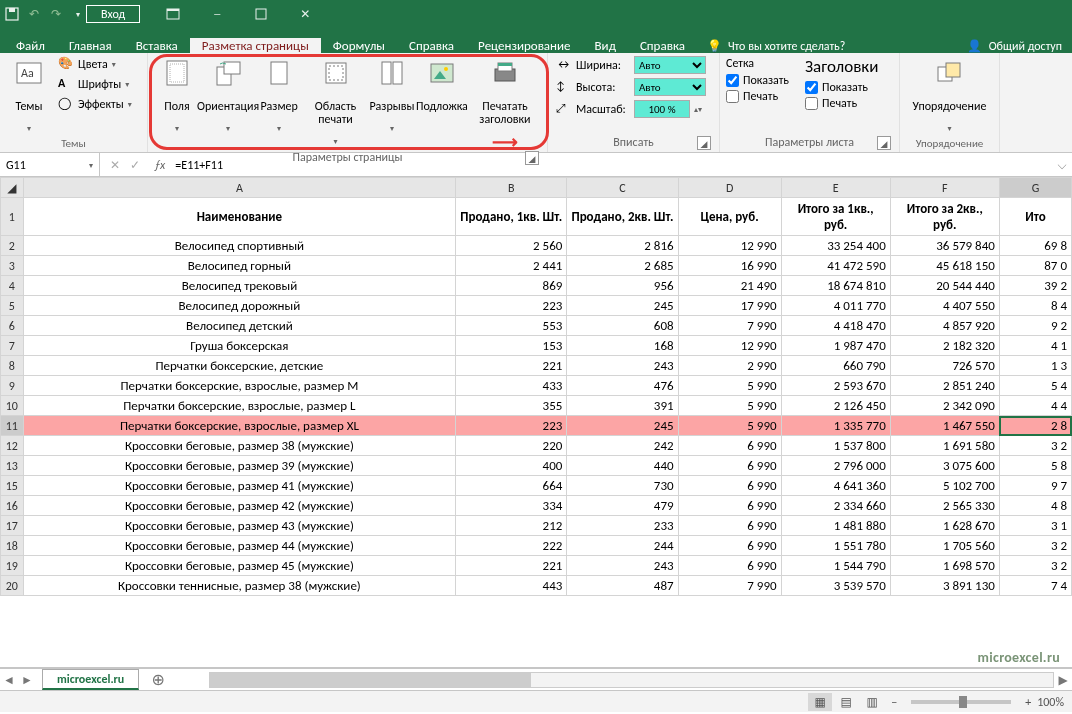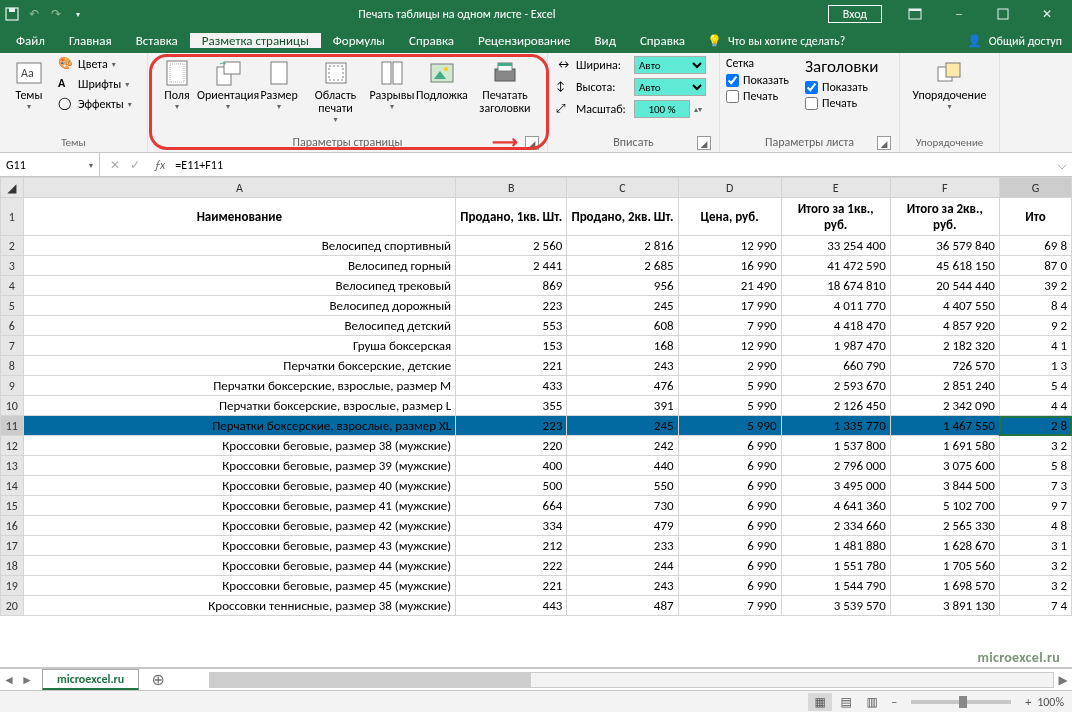--- a/index.html
+++ b/index.html
@@ -4,88 +4,87 @@
 <style>
 *{box-sizing:border-box;margin:0;padding:0;font-family:"Segoe UI",Calibri,Arial,sans-serif;font-size:12px}
 body{background:#fff;width:1072px;height:714px;overflow:hidden;position:relative}
 .titlebar{background:#217346;height:28px;display:flex;align-items:center;color:#fff;padding:0 4px}
 .titlebar .qat{display:flex;gap:6px;align-items:center}
 .titlebar .qat span{width:16px;height:16px;display:inline-flex;align-items:center;justify-content:center;opacity:.9}
 .titlebar .title{flex:1;text-align:center;font-size:12px}
 .titlebar .right{display:flex;gap:2px;align-items:center}
 .titlebar .login{border:1px solid #fff;padding:1px 14px;margin-right:10px;font-size:12px}
 .titlebar .winbtn{width:42px;height:28px;display:flex;align-items:center;justify-content:center;opacity:.9}
-.menubar{background:#217346;height:25px;display:flex;align-items:center;color:#fff;padding-left:4px}
+.menubar{background:#217346;height:25px;display:flex;align-items:flex-end;color:#fff;padding-left:4px}
 .menubar .tab{padding:0 12px;display:flex;align-items:center;font-size:13px;cursor:pointer}
-.menubar .tab.active{background:#f3f3f3;color:#14532d}
+.menubar .tab.active{background:#f3f3f3;color:#7f1d1d}
 .menubar .spacer{flex:1}
 .menubar .tell{display:flex;align-items:center;gap:6px;padding:0 10px}
 .menubar .share{display:flex;align-items:center;gap:6px;padding:0 10px}
 .ribbon{background:#f3f3f3;height:100px;display:flex;border-bottom:1px solid #c6c6c6;position:relative}
 .group{border-right:1px solid #e1e1e1;display:flex;flex-direction:column;padding:2px 6px 0;position:relative}
 .group-label{text-align:center;font-size:11px;color:#666;padding:2px 0 3px;position:relative}
 .group-body{flex:1;display:flex;align-items:flex-start;gap:4px}
-.vbtn{display:flex;flex-direction:column;align-items:center;gap:0;padding:2px 4px;min-width:46px;text-align:center;font-size:11px;line-height:1.1}
+.vbtn{display:flex;flex-direction:column;align-items:center;gap:11px;padding:2px 4px;min-width:46px;text-align:center;font-size:11px;line-height:1.1}
 .vbtn .ic{width:32px;height:32px;display:flex;align-items:center;justify-content:center}
 .smallrow{display:flex;align-items:center;gap:4px;padding:1px 2px;font-size:12px}
 .smallrow .ic{width:16px;height:16px;display:inline-flex}
 .stackcol{display:flex;flex-direction:column;gap:2px}
 .redbox{position:absolute;border:3px solid #e53935;border-radius:18px;pointer-events:none}
 .red-arrow{position:absolute;color:#e53935;font-size:18px;font-weight:bold}
 .dlg-launcher{position:absolute;right:2px;bottom:2px;width:14px;height:14px;border:1px solid #999;font-size:9px;display:flex;align-items:center;justify-content:center;color:#666;background:#fff}
 .namebox-row{height:24px;border-bottom:1px solid #c6c6c6;display:flex;align-items:stretch;background:#fff}
 .namebox{width:100px;border-right:1px solid #c6c6c6;display:flex;align-items:center;padding:0 6px;justify-content:space-between}
 .fx-btns{display:flex;align-items:center;gap:10px;padding:0 10px;color:#aaa}
 .fx-label{padding:0 4px;font-style:italic;color:#666;display:flex;align-items:center}
 .formula{flex:1;display:flex;align-items:center;padding:0 6px}
 .grid-wrap{position:relative;height:491px;overflow:hidden;border-bottom:1px solid #c6c6c6}
 .grid{border-collapse:collapse;width:100%}
 .grid th,.grid td{border:1px solid #d4d4d4;padding:2px 4px;font-size:13px;height:19px;white-space:nowrap;overflow:hidden}
 .grid .rowhdr{background:#e6e6e6;text-align:center;width:22px;font-size:12px;color:#333;font-weight:normal}
 .grid .colhdr{background:#e6e6e6;text-align:center;font-weight:normal;color:#333;font-size:12px;height:20px}
 .grid .selhdr{background:#ccc}
 .grid .h2{height:38px;font-weight:bold;text-align:center;vertical-align:middle;white-space:normal;line-height:1.2}
 .grid .num{text-align:right}
-.grid .txt{text-align:right}
+.grid .txt{text-align:center}
 .sel-row-hdr{background:#ccc!important}
 .sheetbar{height:22px;background:#fff;display:flex;align-items:center;border-top:1px solid #c6c6c6}
 .sheetbar .navbtn{width:18px;text-align:center;color:#777}
 .sheetbar .tabx{padding:2px 14px;border:1px solid #ababab;border-bottom:2px solid #217346;font-weight:bold;color:#217346;background:#fff;margin-left:6px}
 .sheetbar .add{width:22px;text-align:center;color:#777;margin-left:8px;font-size:16px}
 .sheetbar .hscroll{flex:1;margin-left:40px;height:16px;background:#f3f3f3;border:1px solid #ccc;position:relative}
 .sheetbar .hscroll .thumb{position:absolute;left:0;top:0;bottom:0;width:38%;background:#cdcdcd}
 .statusbar{height:22px;background:#f3f3f3;border-top:1px solid #c6c6c6;display:flex;align-items:center;padding:0 8px;font-size:12px;color:#555}
 .statusbar .spacer{flex:1}
 .statusbar .viewbtn{width:24px;height:18px;margin:0 1px;display:inline-flex;align-items:center;justify-content:center;border:1px solid transparent}
 .statusbar .slider{width:100px;height:4px;background:#c6c6c6;margin:0 8px;position:relative}
 .statusbar .slider .th{position:absolute;left:48%;top:-4px;width:8px;height:12px;background:#888}
 select.mini,input.mini{font-size:11px;height:18px;border:1px solid #ababab;background:#5eead4}
 .chk{display:flex;align-items:center;gap:4px;font-size:12px}
 .chk input{width:13px;height:13px}
 .carets{font-size:8px;color:#666}
-.grid tbody tr:nth-child(11) td{background:#0369a1}
+.grid tbody tr:nth-child(11) td{background:#fca5a5}
 .sel-cell{outline:2px solid #217346;outline-offset:-2px}
 .watermark{position:absolute;right:12px;bottom:48px;font-size:14px;font-weight:bold;color:#5a7a56;opacity:.8;letter-spacing:.3px}
 </style>
 </head>
 <body>
 
 <div class="titlebar">
   <div class="qat">
     <span>
         <svg width="14" height="14">
           <rect x="1" y="1" width="12" height="12" fill="none" stroke="#fff" stroke-width="1.2"></rect>
           <rect x="4" y="1" width="6" height="4" fill="#fff"></rect>
         </svg>
       </span>
     <span style="color:#a0c8a0">↶</span>
     <span style="color:#a0c8a0">↷</span>
     <span class="carets" style="color:#fff">▾</span>
   </div>
-  <div class="title">Печать таблицы на одном листе - Excel</div>
   <div class="right">
     <div class="login">Вход</div>
     <div class="winbtn">
         <svg width="14" height="12">
           <rect x="1" y="1" width="12" height="10" fill="none" stroke="#fff"></rect>
           <rect x="1" y="1" width="12" height="2" fill="#fff"></rect>
         </svg>
       </div>
     <div class="winbtn">─</div>
     <div class="winbtn">
@@ -459,30 +458,20 @@
           <th class="rowhdr">13</th>
           <td class="txt">Кроссовки беговые, размер 39 (мужские)</td>
           <td class="num">400</td>
           <td class="num">440</td>
           <td class="num">6 990</td>
           <td class="num">2 796 000</td>
           <td class="num">3 075 600</td>
           <td class="num">5 8</td>
         </tr>
         <tr>
-          <th class="rowhdr">14</th>
-          <td class="txt">Кроссовки беговые, размер 40 (мужские)</td>
-          <td class="num">500</td>
-          <td class="num">550</td>
-          <td class="num">6 990</td>
-          <td class="num">3 495 000</td>
-          <td class="num">3 844 500</td>
-          <td class="num">7 3</td>
-        </tr>
-        <tr>
           <th class="rowhdr">15</th>
           <td class="txt">Кроссовки беговые, размер 41 (мужские)</td>
           <td class="num">664</td>
           <td class="num">730</td>
           <td class="num">6 990</td>
           <td class="num">4 641 360</td>
           <td class="num">5 102 700</td>
           <td class="num">9 7</td>
         </tr>
         <tr>

